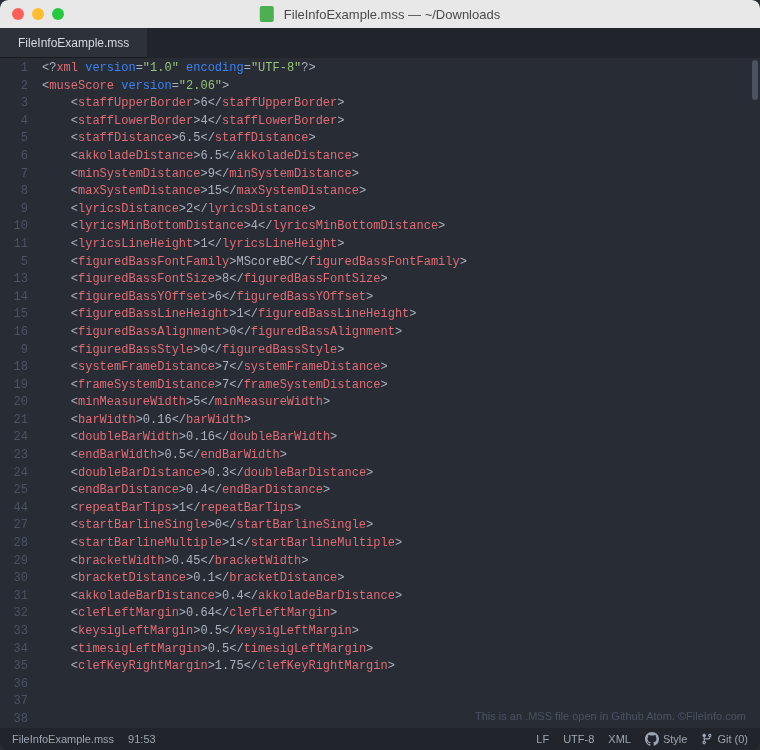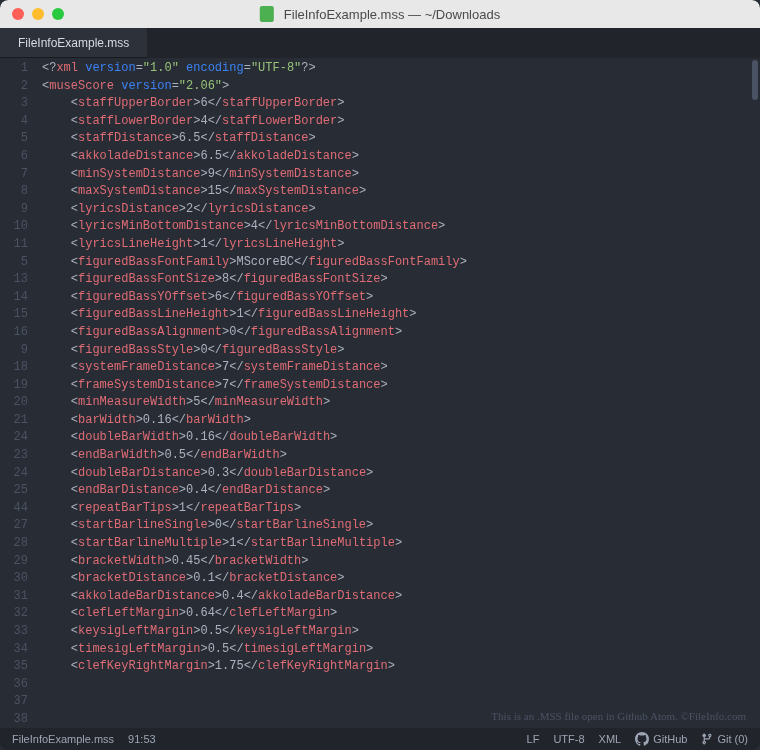--- a/index.html
+++ b/index.html
@@ -101,21 +101,21 @@
     .tag-name { color: #e06c75; }
     .attr-name { color: #3b82f6; }
     .attr-val { color: #98c379; }
     .text-content { color: #abb2bf; }
     .watermark {
       position: absolute;
       bottom: 6px;
       right: 14px;
       color: #4b5263;
       font-size: 11px;
-      font-family: Liberation Serif, serif;
+      font-family: Liberation Sans, sans-serif;
     }
     .scrollbar-track {
       position: absolute;
       right: 2px;
       top: 2px;
       width: 6px;
       height: 100%;
     }
     .scrollbar-thumb {
       width: 6px;
@@ -267,21 +267,21 @@
   <div class="status-right">
     <span class="status-item">LF</span>
     <span class="status-item">UTF-8</span>
     <span class="status-item">XML</span>
     <span class="status-item">
       <span class="gh-icon">
         <svg viewBox="0 0 16 16" width="14" height="14">
             <path d="M8 0C3.58 0 0 3.58 0 8c0 3.54 2.29 6.53 5.47 7.59.4.07.55-.17.55-.38 0-.19-.01-.82-.01-1.49-2.01.37-2.53-.49-2.69-.94-.09-.23-.48-.94-.82-1.13-.28-.15-.68-.52-.01-.53.63-.01 1.08.58 1.23.82.72 1.21 1.87.87 2.33.66.07-.52.28-.87.51-1.07-1.78-.2-3.64-.89-3.64-3.95 0-.87.31-1.59.82-2.15-.08-.2-.36-1.02.08-2.12 0 0 .67-.21 2.2.82.64-.18 1.32-.27 2-.27.68 0 1.36.09 2 .27 1.53-1.04 2.2-.82 2.2-.82.44 1.1.16 1.92.08 2.12.51.56.82 1.27.82 2.15 0 3.07-1.87 3.75-3.65 3.95.29.25.54.73.54 1.48 0 1.07-.01 1.93-.01 2.2 0 .21.15.46.55.38A8.013 8.013 0 0016 8c0-4.42-3.58-8-8-8z"></path>
           </svg>
       </span>
-      <span>GitHub</span>
+      <span>Style</span>
     </span>
     <span class="status-item">
       <span class="git-branch-icon">
         <svg viewBox="0 0 16 16" width="12" height="12">
             <path d="M11.75 2.5a.75.75 0 100 1.5.75.75 0 000-1.5zm-2.25.75a2.25 2.25 0 113 2.122V6A2.5 2.5 0 0110 8.5H6a1 1 0 00-1 1v1.128a2.251 2.251 0 11-1.5 0V5.372a2.25 2.25 0 111.5 0v1.836A2.492 2.492 0 016 7h4a1 1 0 001-1v-.628A2.25 2.25 0 019.5 3.25zM4.25 12a.75.75 0 100 1.5.75.75 0 000-1.5zM3.5 3.25a.75.75 0 111.5 0 .75.75 0 01-1.5 0z"></path>
           </svg>
       </span>
       <span>Git (0)</span>
     </span>
   </div>

